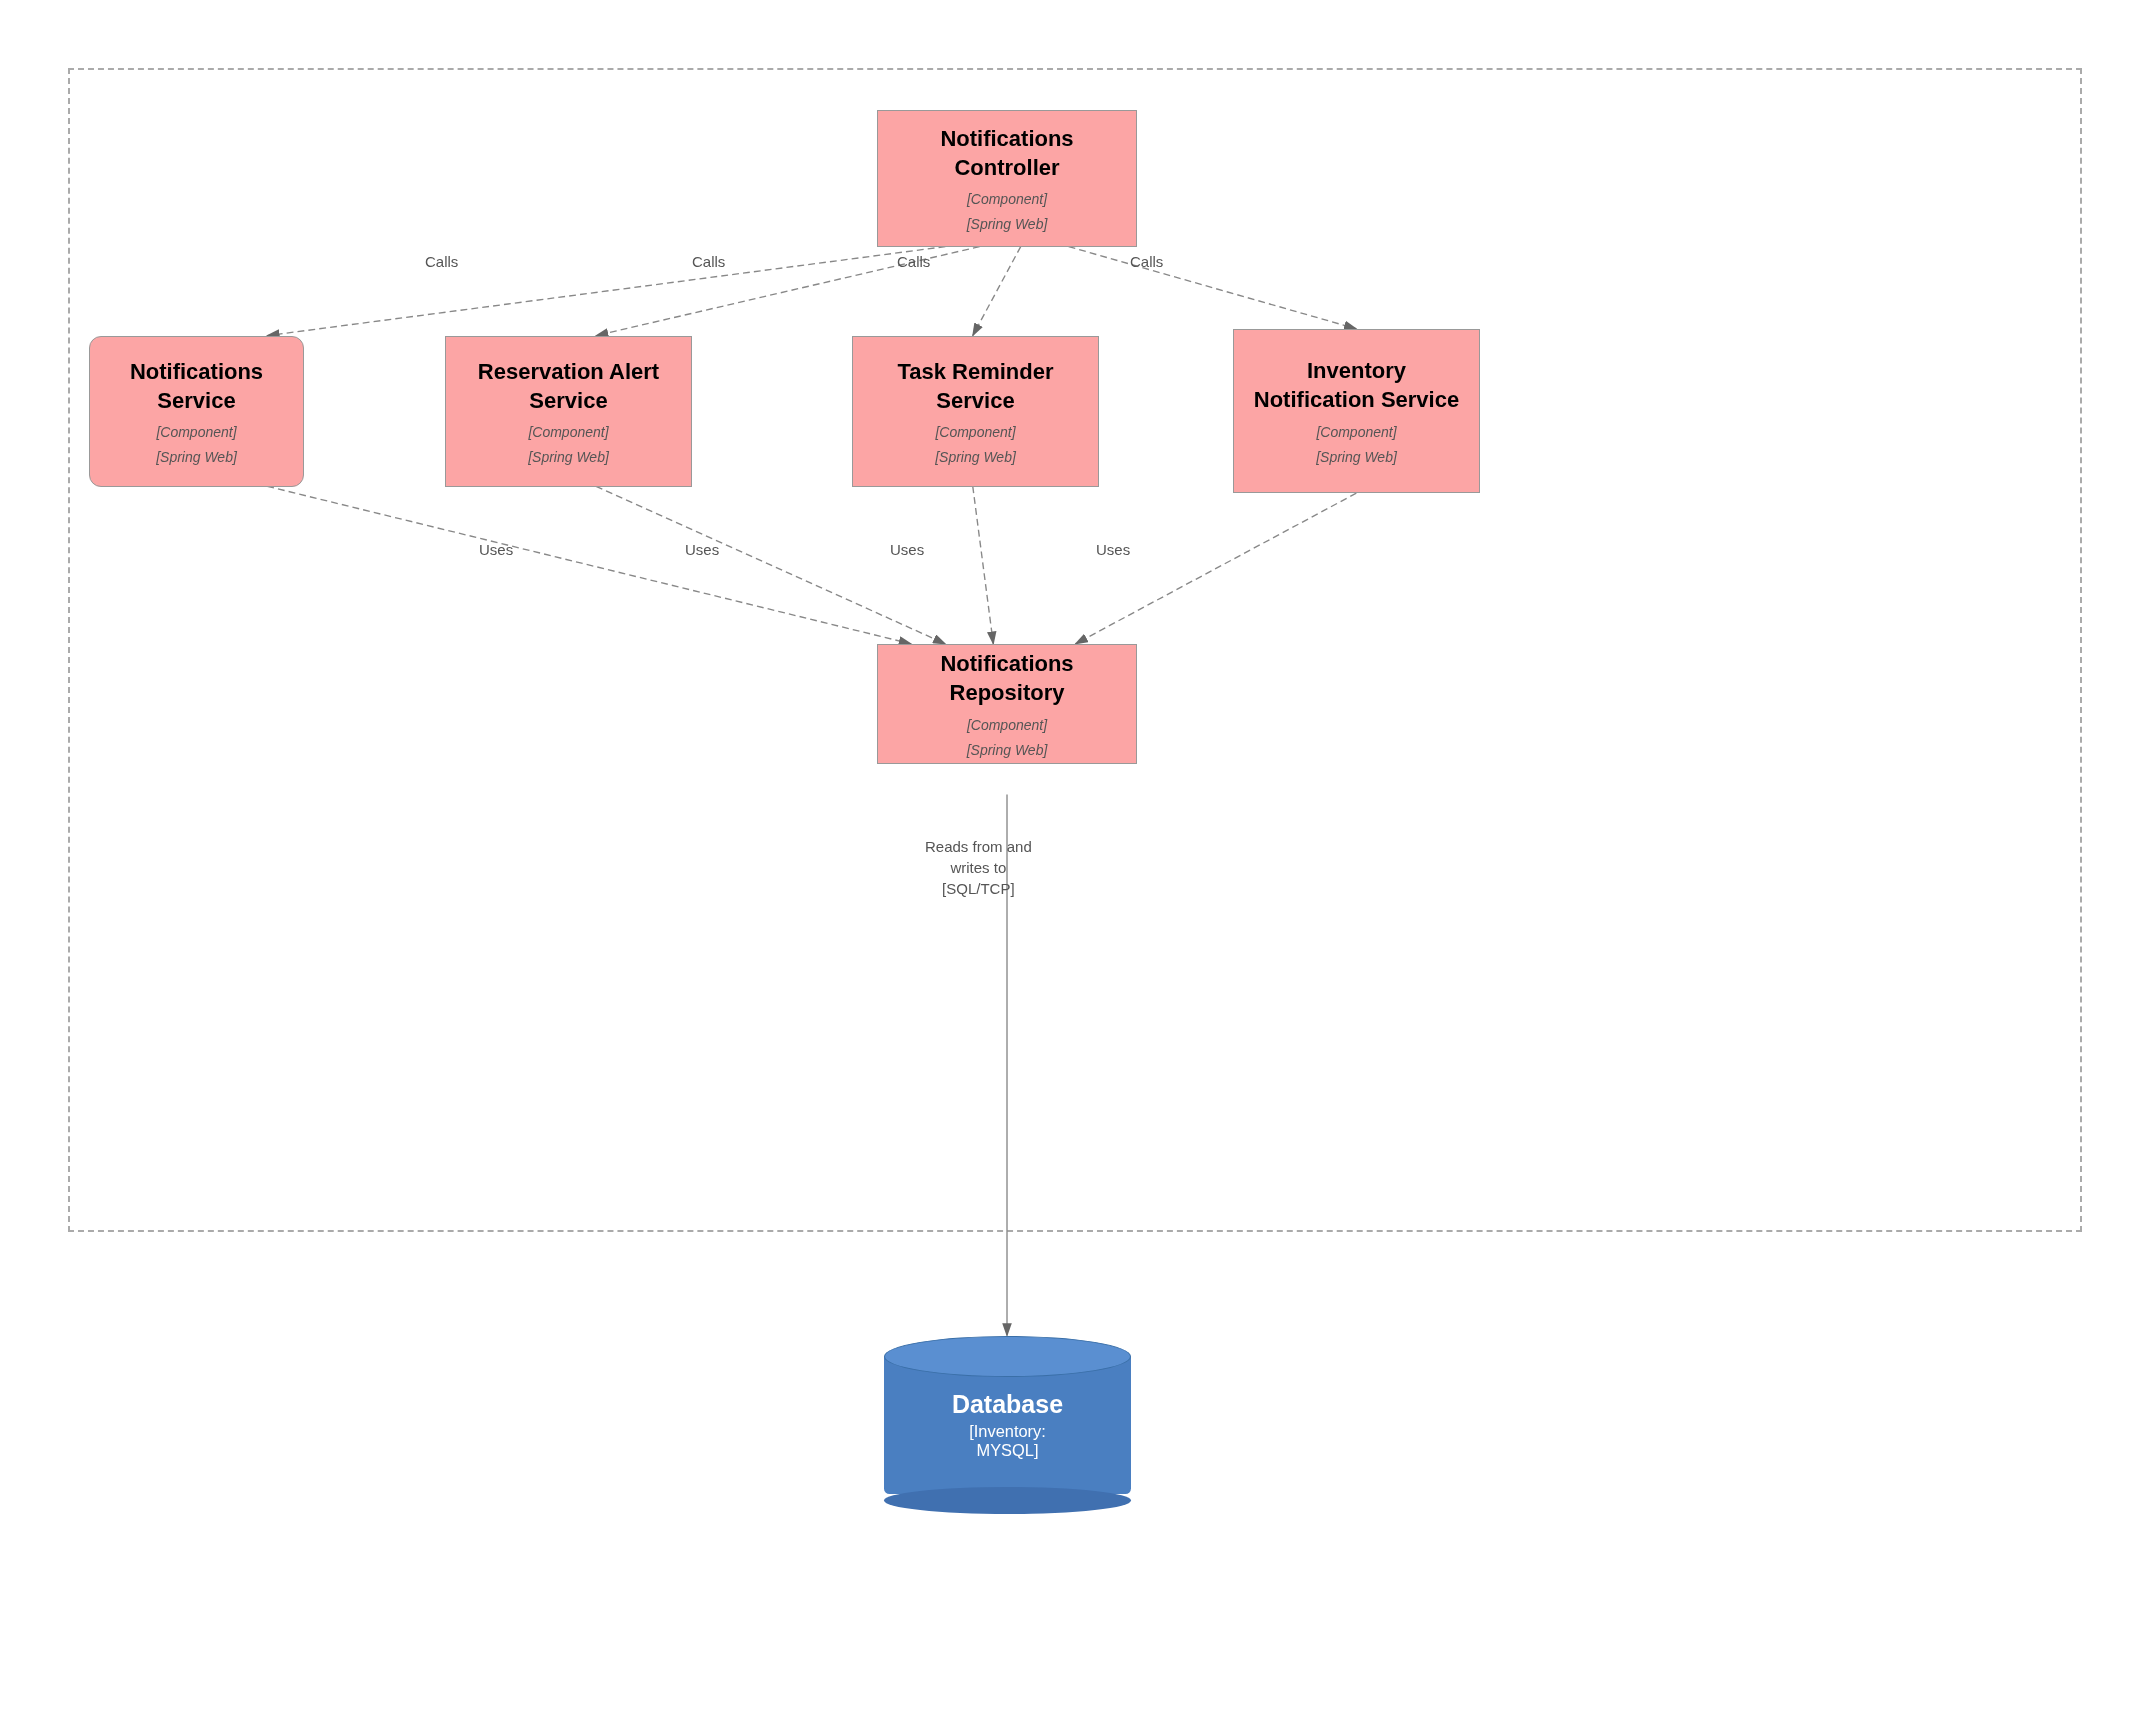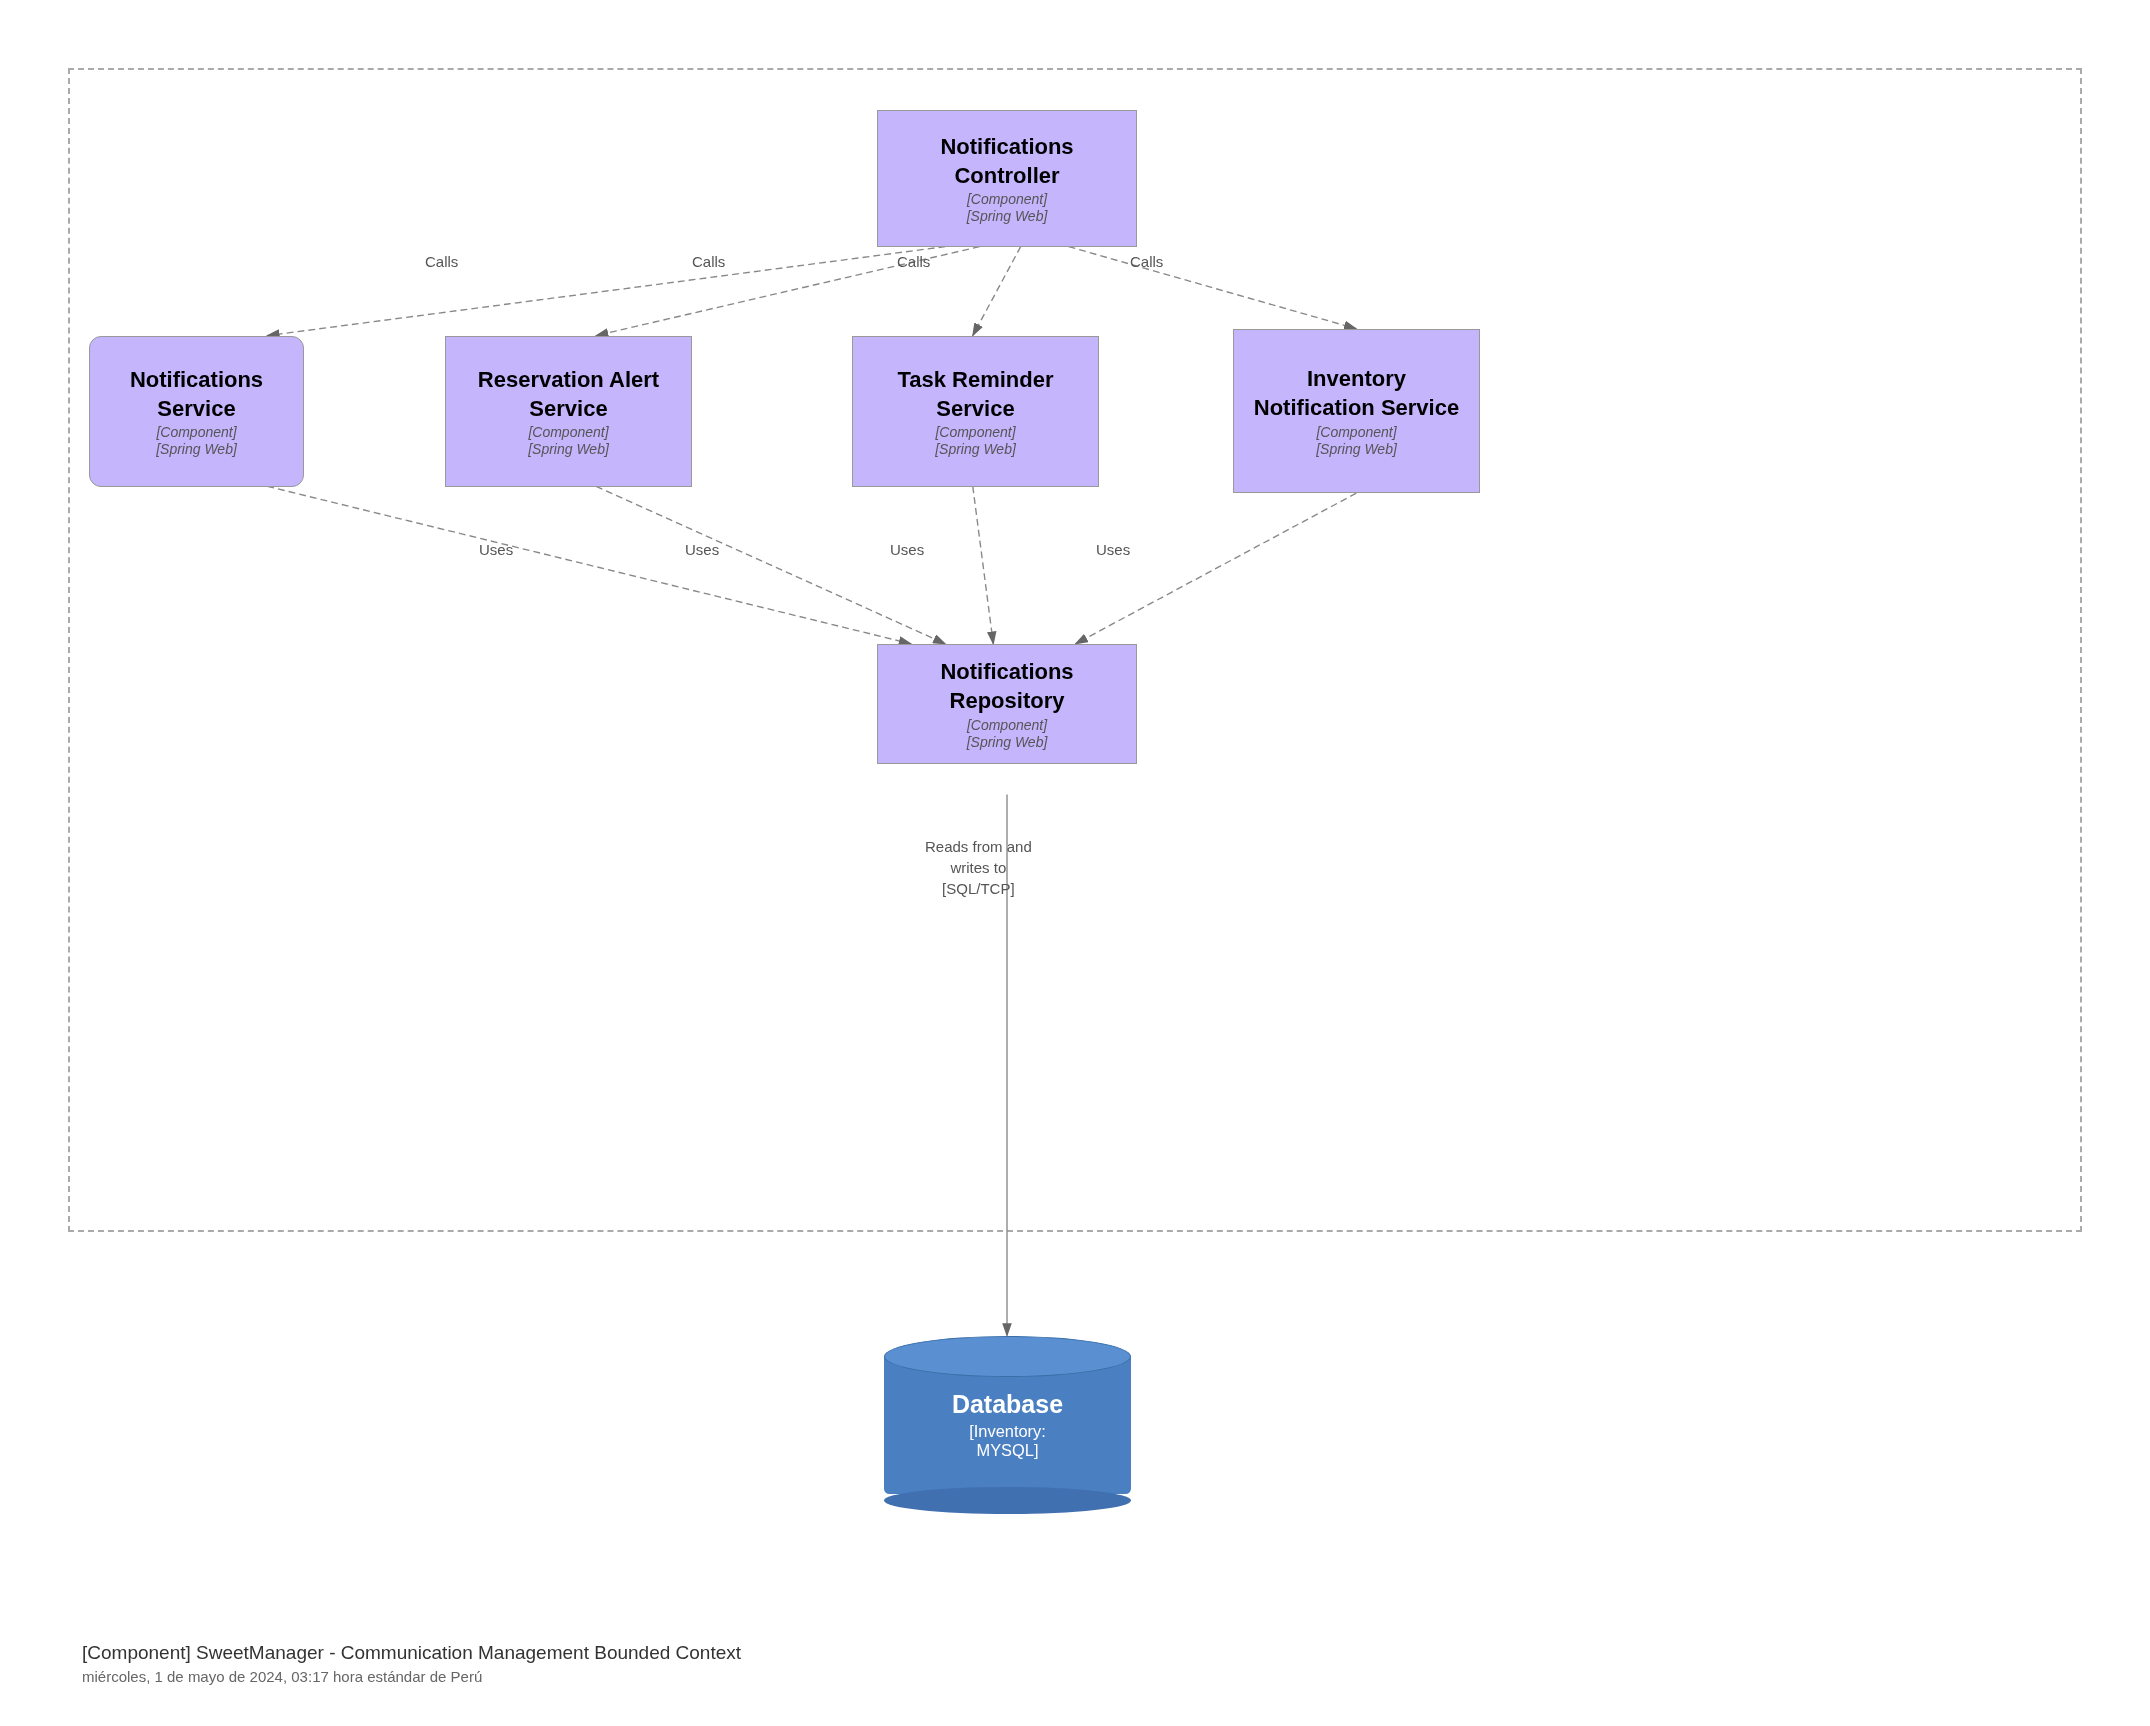--- a/index.html
+++ b/index.html
@@ -26,28 +26,29 @@
       left: 68px;
       width: 2014px;
       height: 1164px;
       border: 2.1px dashed #aaaaaa;
       background: transparent;
     }
 
     
     .component-box {
       position: absolute;
-      background: #c4b5fd;
+      background: #fca5a5;
       border: 1px solid #999999;
       display: flex;
       flex-direction: column;
       align-items: center;
       justify-content: center;
       text-align: center;
       padding: 13.7px;
+      gap: 8px;
     }
 
     .component-box .box-title {
       font-weight: bold;
       font-size: 22px;
       color: #000000;
       line-height: 1.3;
     }
 
     .component-box .box-sub {
@@ -325,19 +326,15 @@
       <div class="db-top"></div>
       <div class="db-bottom-ellipse"></div>
       <div class="db-text">
         <div class="db-title">Database</div>
         <div class="db-sub">[Inventory: MYSQL]</div>
       </div>
     </div>
   </div>
 
 
-  <div class="footer-text">
-    <div class="footer-title">[Component] SweetManager - Communication Management Bounded Context</div>
-    <div class="footer-subtitle">miércoles, 1 de mayo de 2024, 03:17 hora estándar de Perú</div>
-  </div>
 
 </div>
 
 
 </body></html>

